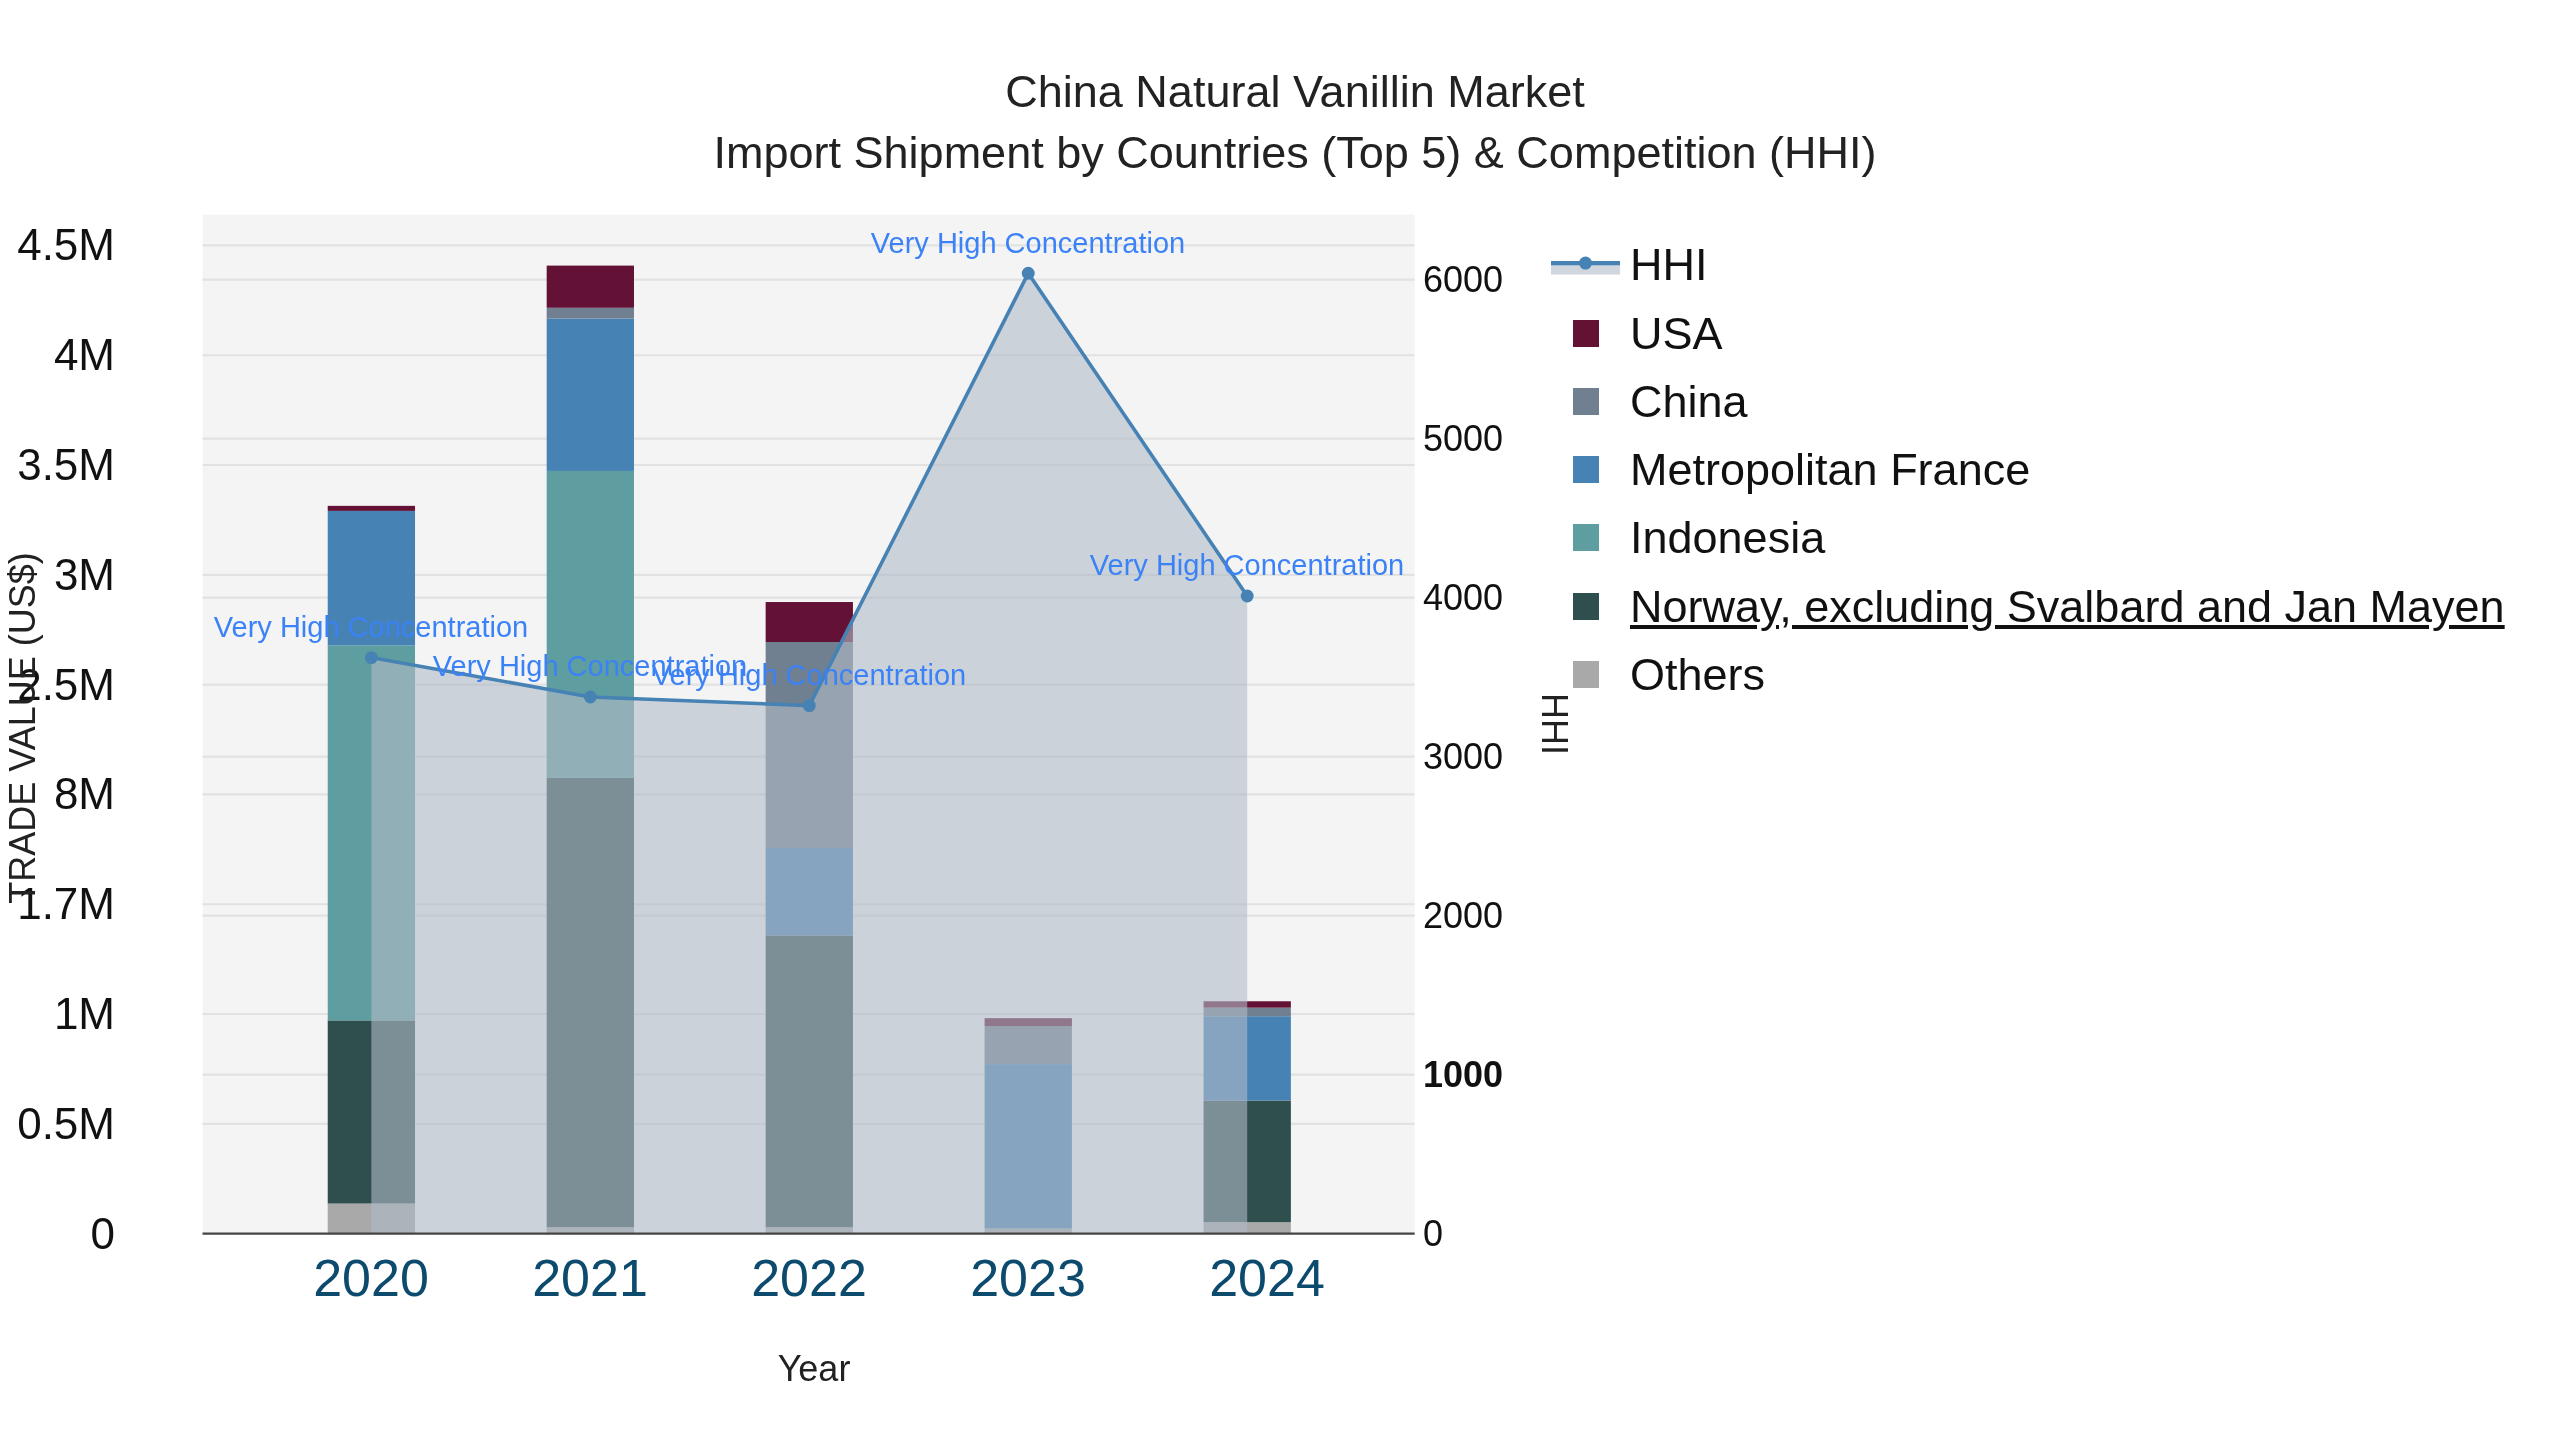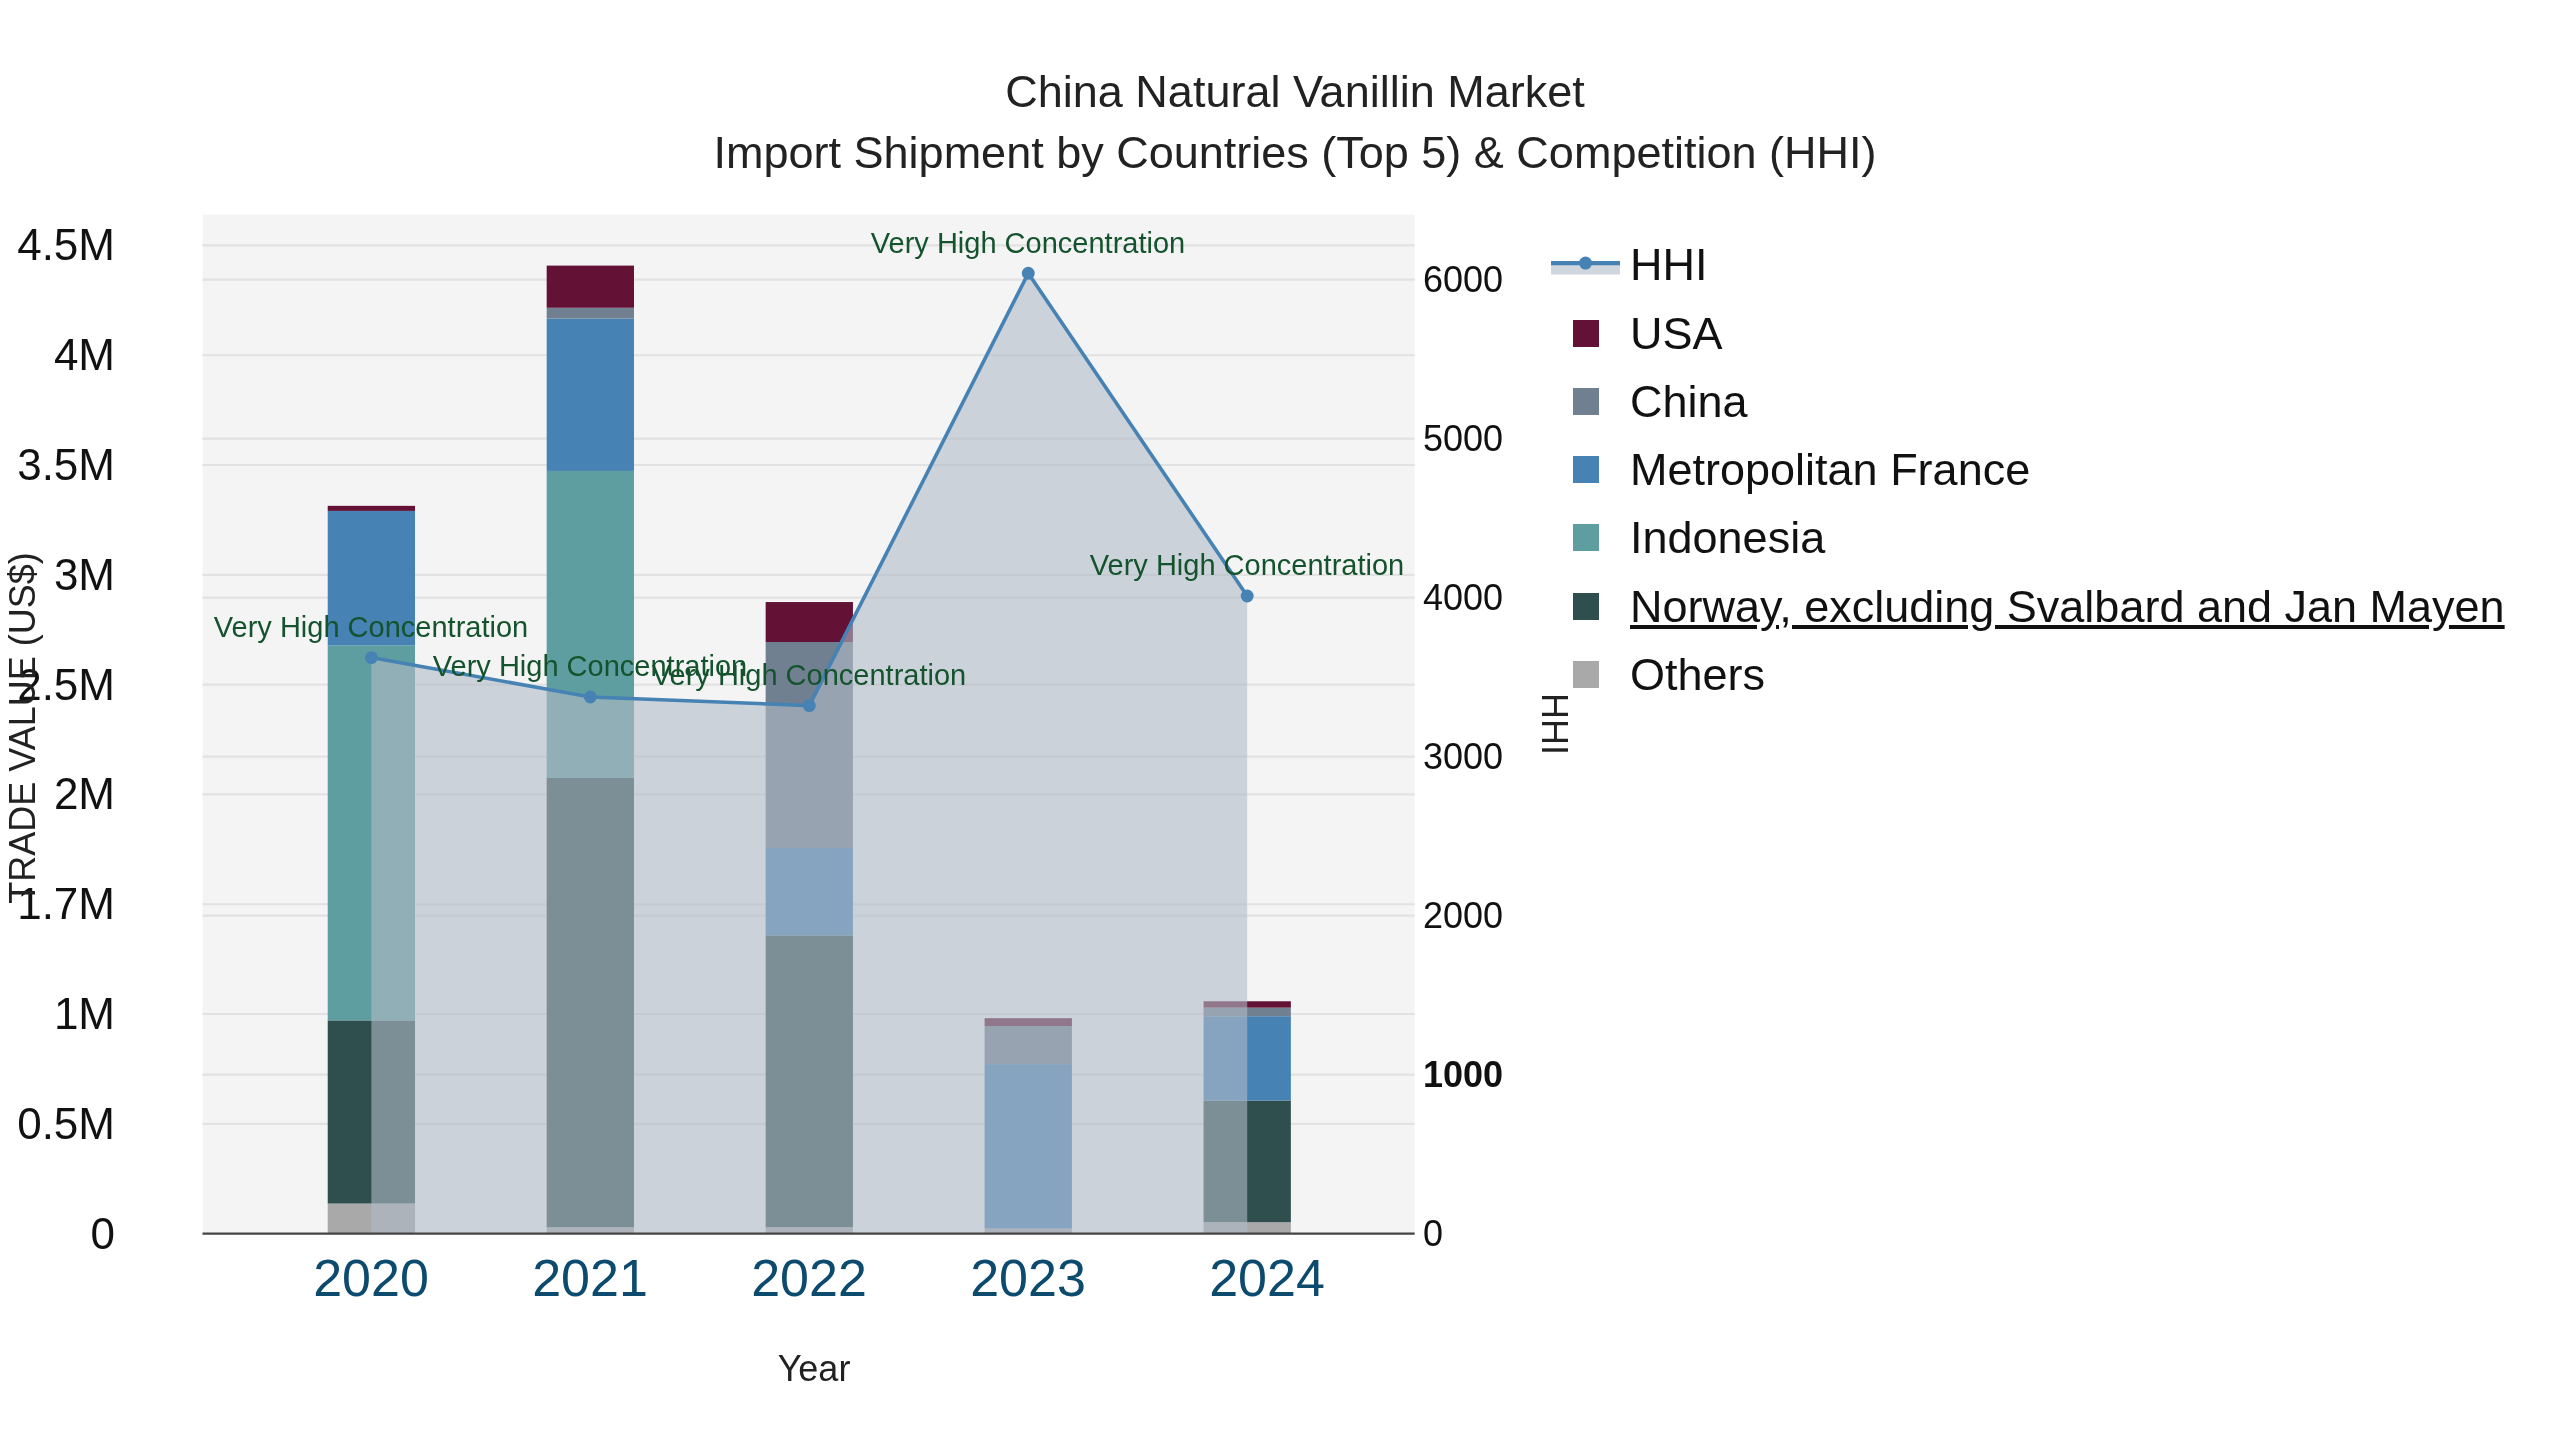--- a/index.html
+++ b/index.html
@@ -8,21 +8,21 @@
   .title-line { position:absolute; left:0; width:2590px; text-align:center; font-size:45px; color:#222; font-family:"Liberation Sans", sans-serif; }
   .ytick { position:absolute; right:calc(2576px - 195px); font-size:44px; color:#111; text-align:right; line-height:1; transform:translateY(-50%); }
   .y2tick { position:absolute; left:1423px; font-size:36px; color:#111; line-height:1; transform:translateY(-50%); }
   .xtick { position:absolute; top:1252px; font-size:52px; color:#0c4a6e; transform:translateX(-50%); line-height:1; }
   .axis-title { position:absolute; font-size:36px; color:#222; line-height:1; white-space:nowrap; }
   .legend { position:absolute; left:1551px; top:236px; }
   .legend-item { position:absolute; left:0; height:57px; display:flex; align-items:center; white-space:nowrap; }
   .legend-swatch { position:absolute; left:21.5px; width:26px; height:27px; }
   .legend-line { position:absolute; left:0; width:69px; height:29px; }
   .legend-label { position:absolute; left:79px; font-size:45px; color:#111; line-height:1; }
-  .annot { position:absolute; font-size:29px; color:#14532d; white-space:nowrap; transform:translate(-50%, -100%); line-height:1; }
+  .annot { position:absolute; font-size:29px; color:#3b82f6; white-space:nowrap; transform:translate(-50%, -100%); line-height:1; }
 </style>
 </head>
 <body>
 
 <div id="chart">
   <div class="title-line" style="top:66px;">China Natural Vanillin Market</div>
   <div class="title-line" style="top:127px;">Import Shipment by Countries (Top 5) &amp; Competition (HHI)</div>
 
   <svg id="plot-svg" width="2576" height="1449" style="position:absolute;left:0;top:0;" viewBox="0 0 3600 2025">
       <rect x="283" y="300" width="1694" height="1424" fill="#F4F4F4"></rect>
@@ -74,21 +74,21 @@
       <circle cx="1437" cy="381.91200000000003" r="9" fill="#4682B4"></circle>
       <circle cx="1743" cy="832.978" r="9" fill="#4682B4"></circle>
       <line x1="283" x2="1977" y1="1724" y2="1724" stroke="#444" stroke-width="3"></line>
     </svg>
 
   <div id="yticks">
       <div class="ytick" style="top: 1234px;">0</div>
       <div class="ytick" style="top: 1124px;">0.5M</div>
       <div class="ytick" style="top: 1014px;">1M</div>
       <div class="ytick" style="top: 904px;">1.7M</div>
-      <div class="ytick" style="top: 794px;">2M</div>
+      <div class="ytick" style="top: 794px;">8M</div>
       <div class="ytick" style="top: 685px;">2.5M</div>
       <div class="ytick" style="top: 575px;">3M</div>
       <div class="ytick" style="top: 465px;">3.5M</div>
       <div class="ytick" style="top: 355px;">4M</div>
       <div class="ytick" style="top: 245px;">4.5M</div>
     </div>
   <div id="y2ticks">
       <div class="y2tick" style="top: 1234px;">0</div>
       <div class="y2tick" style="top: 1075px; font-weight: bold;">1000</div>
       <div class="y2tick" style="top: 916px;">2000</div>

